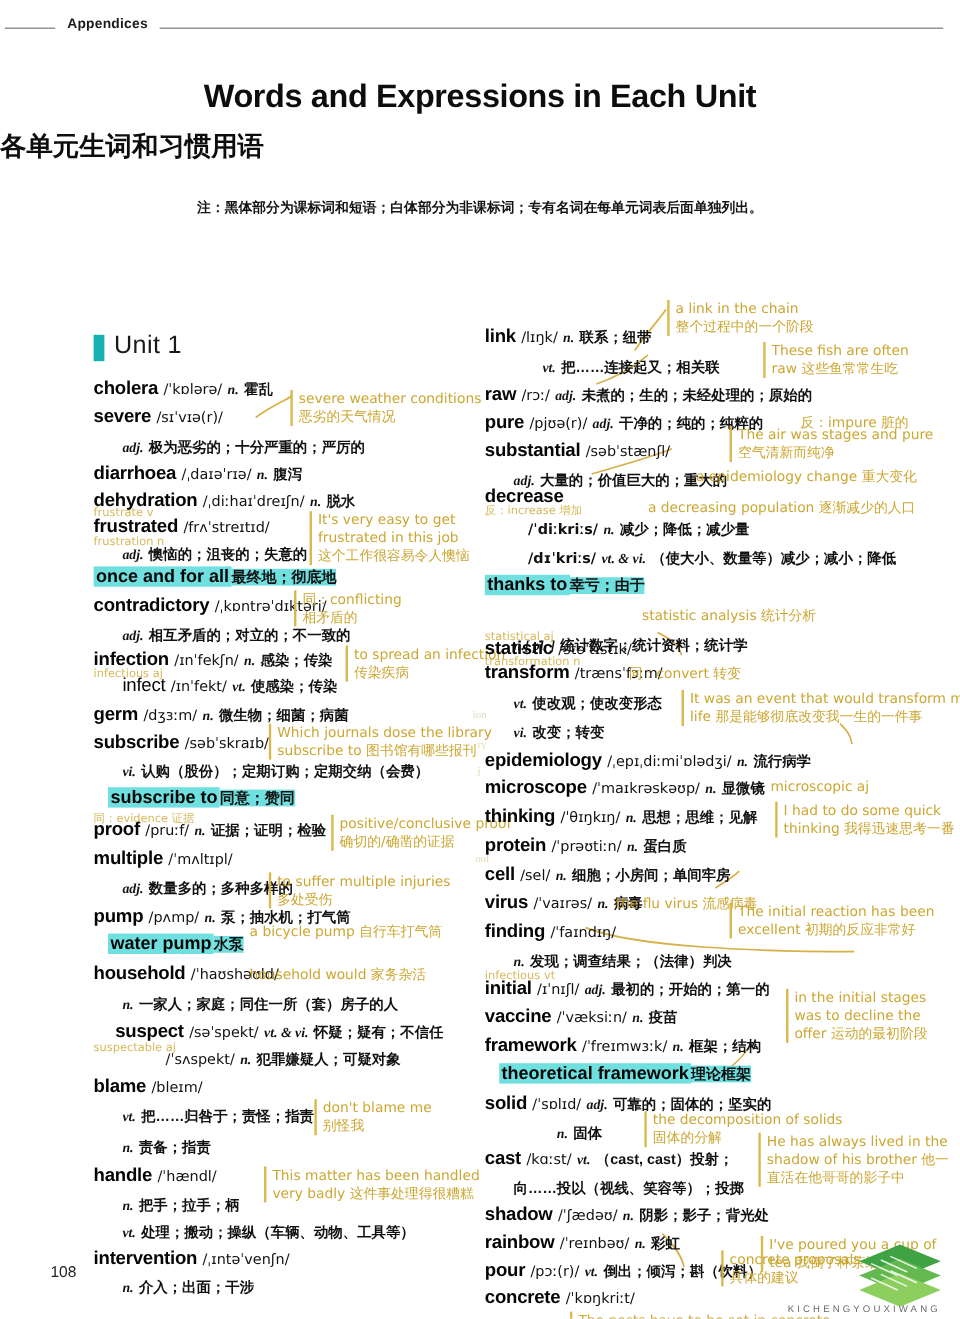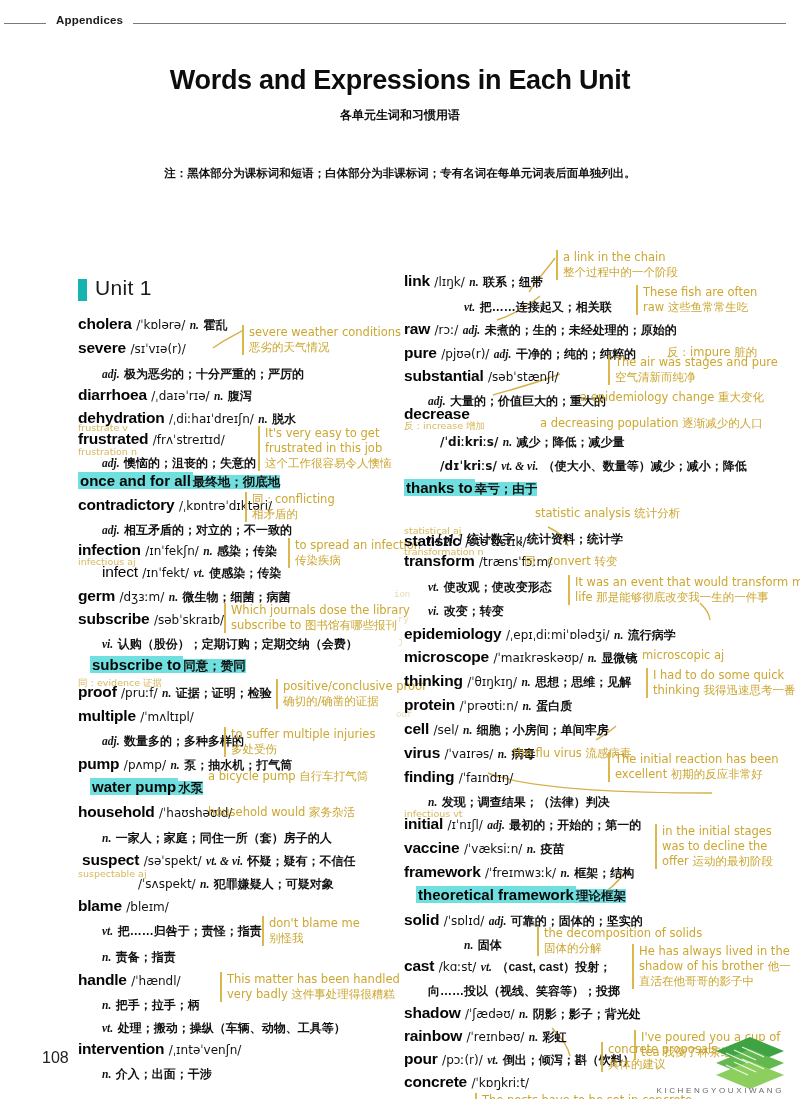--- a/index.html
+++ b/index.html
@@ -33,22 +33,21 @@
   
   .title-main {
     position:absolute; top:65px; left:0; width:100%;
     text-align:center;
     font-size:27px; font-weight:bold;
     letter-spacing:-0.3px;
     color:#0d0d0d;
   }
   .title-sub {
     position:absolute; top:107px; left:0; width:100%;
-    text-align:center;
-    font-size:12px; font-weight:bold;
+    font-size:22px; font-weight:bold;
     color:#0d0d0d;
   }
   .note {
     position:absolute; top:166px; left:0; width:100%;
     text-align:center;
     font-size:11.5px; font-weight:bold;
     color:#141414;
   }
 
   
@@ -113,42 +112,42 @@
     width:9px; height:22px; background:#17b3b0;
   }
   .unit-label {
     position:absolute; left:95px; top:276px;
     font-size:21px; color:#1a1a1a; letter-spacing:.3px;
   }
 
   
   .pageno {
     position:absolute; left:42px; bottom:32px;
-    font-size:16px; color:#222;
+    font-size:13px; color:#222;
   }
 
   
   .wm {
     position:absolute; right:14px; bottom:10px;
     display:flex; align-items:center; gap:7px;
   }
   .wm-text {
     font-size:27px; font-weight:bold; color:#3f3f3f;
     letter-spacing:1px;
   }
   .wm-sub {
     position:absolute; right:16px; bottom:4px;
     font-size:8px; letter-spacing:2.6px; color:#6a6a6a;margin-left:36px;
   }
 
   
   .bleed {
     position:absolute;
     color:#cdbb7a; font-size:9px; opacity:.55;
-    font-family:Liberation Mono, monospace;
+    font-family:Liberation Serif, serif;
   }
 </style>
 </head>
 <body>
 
 <div class="runhead">
   <div class="rule"></div>
   <div class="label">Appendices</div>
 </div>
 
@@ -291,21 +290,21 @@
 
   <div class="entry" style="top:803px;left:0">
     <span class="hw">household</span>
     <span class="ipa">/ˈhaʊshəʊld/</span>
   </div>
   <div class="entry" style="top:828px;left:24px">
     <span class="pos">n.</span>
     <span class="def">一家人；家庭；同住一所（套）房子的人</span>
   </div>
 
-  <div class="entry" style="top:851px;left:4px">
+  <div class="entry" style="top:851px;left:18px">
     <span class="hw">suspect</span>
     <span class="ipa">/səˈspekt/</span>
     <span class="pos">vt. &amp; vi.</span>
     <span class="def">怀疑；疑有；不信任</span>
   </div>
   <div class="entry" style="top:874px;left:60px">
     <span class="ipa">/ˈsʌspekt/</span>
     <span class="pos">n.</span>
     <span class="def">犯罪嫌疑人；可疑对象</span>
   </div>
@@ -392,21 +391,21 @@
 </div>
 
 <div class="col col-right">
 
   <div class="entry" style="top:272px;left:0">
     <span class="hw">link</span>
     <span class="ipa">/lɪŋk/</span>
     <span class="pos">n.</span>
     <span class="def">联系；纽带</span>
   </div>
-  <div class="entry" style="top:297px;left:60px">
+  <div class="entry" style="top:297px;left:48px">
     <span class="pos">vt.</span>
     <span class="def">把……连接起又；相关联</span>
   </div>
 
   <div class="entry" style="top:320px;left:0">
     <span class="hw">raw</span>
     <span class="ipa">/rɔː/</span>
     <span class="pos">adj.</span>
     <span class="def">未煮的；生的；未经处理的；原始的</span>
   </div>

